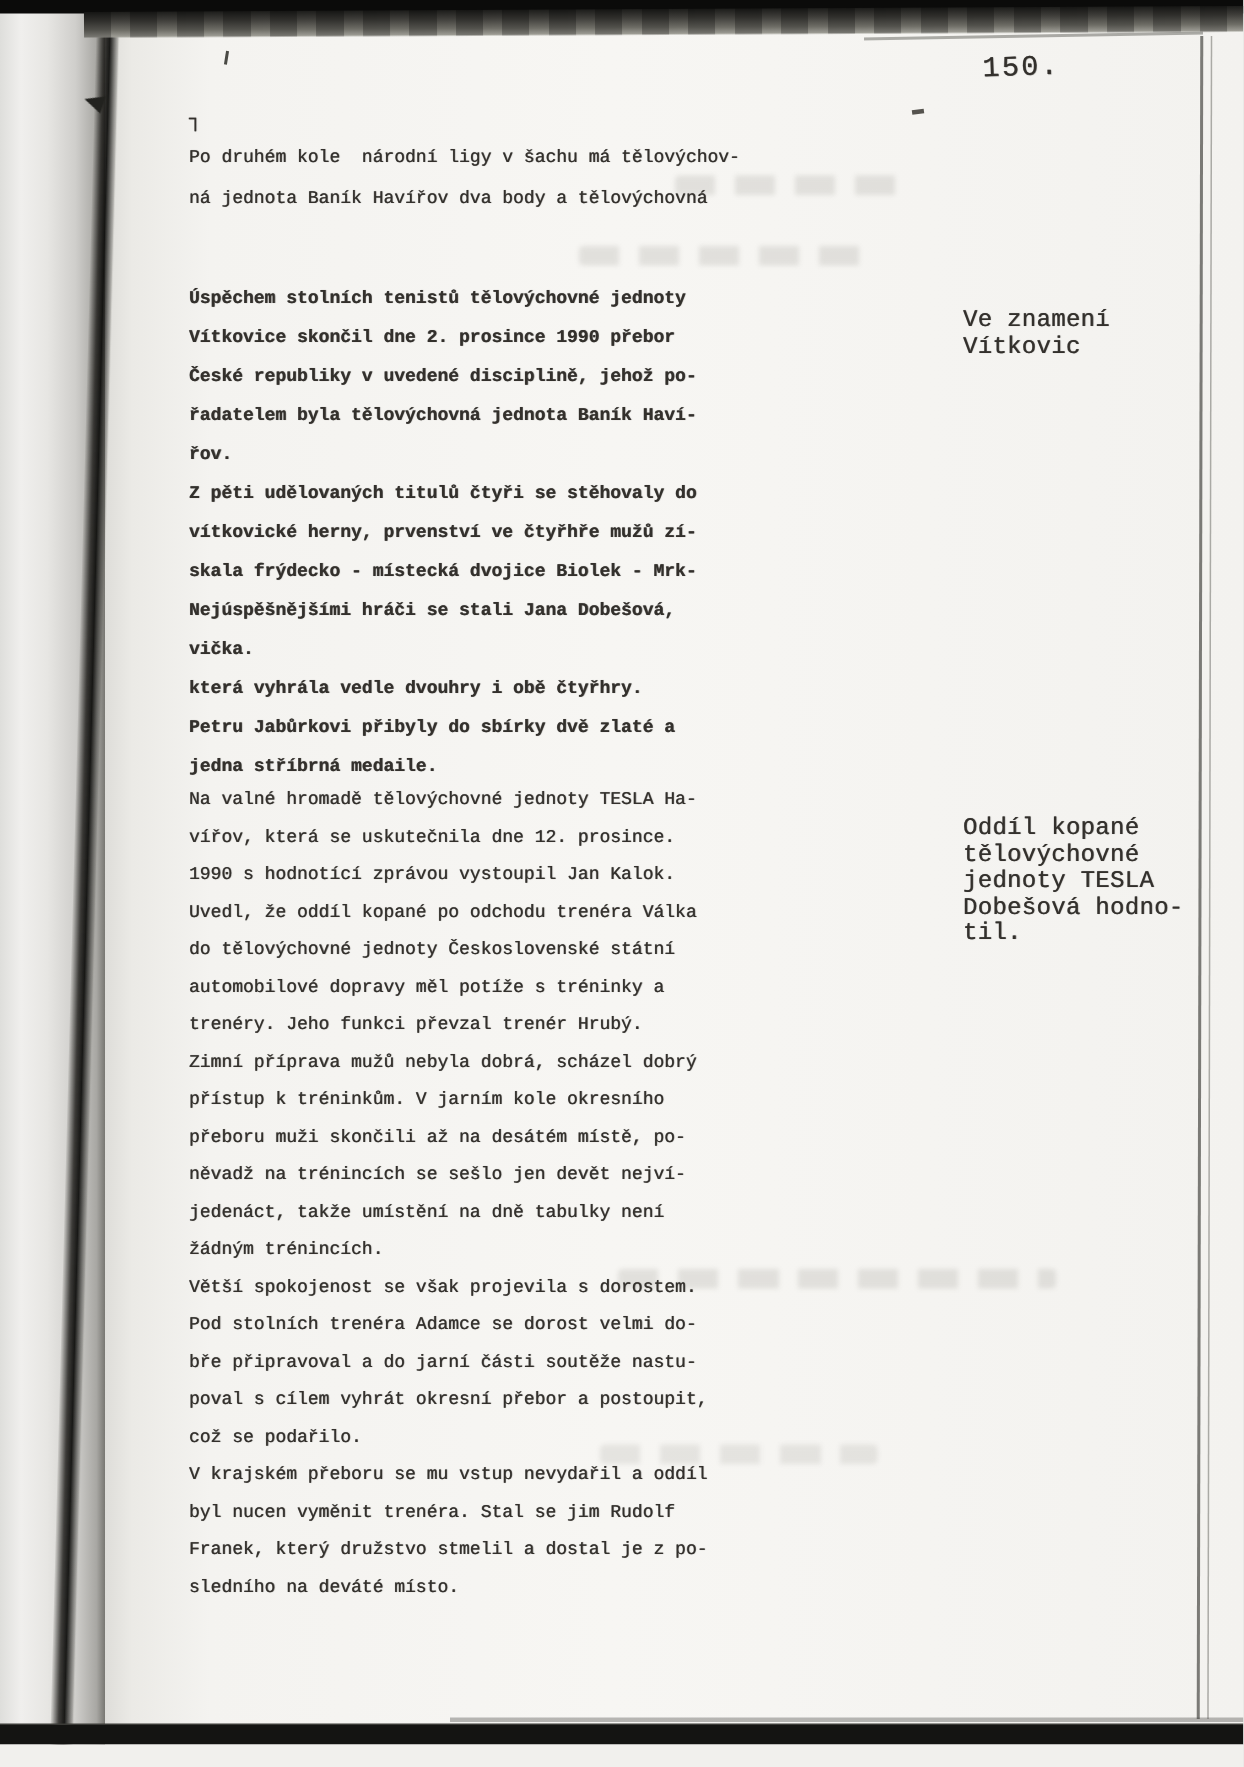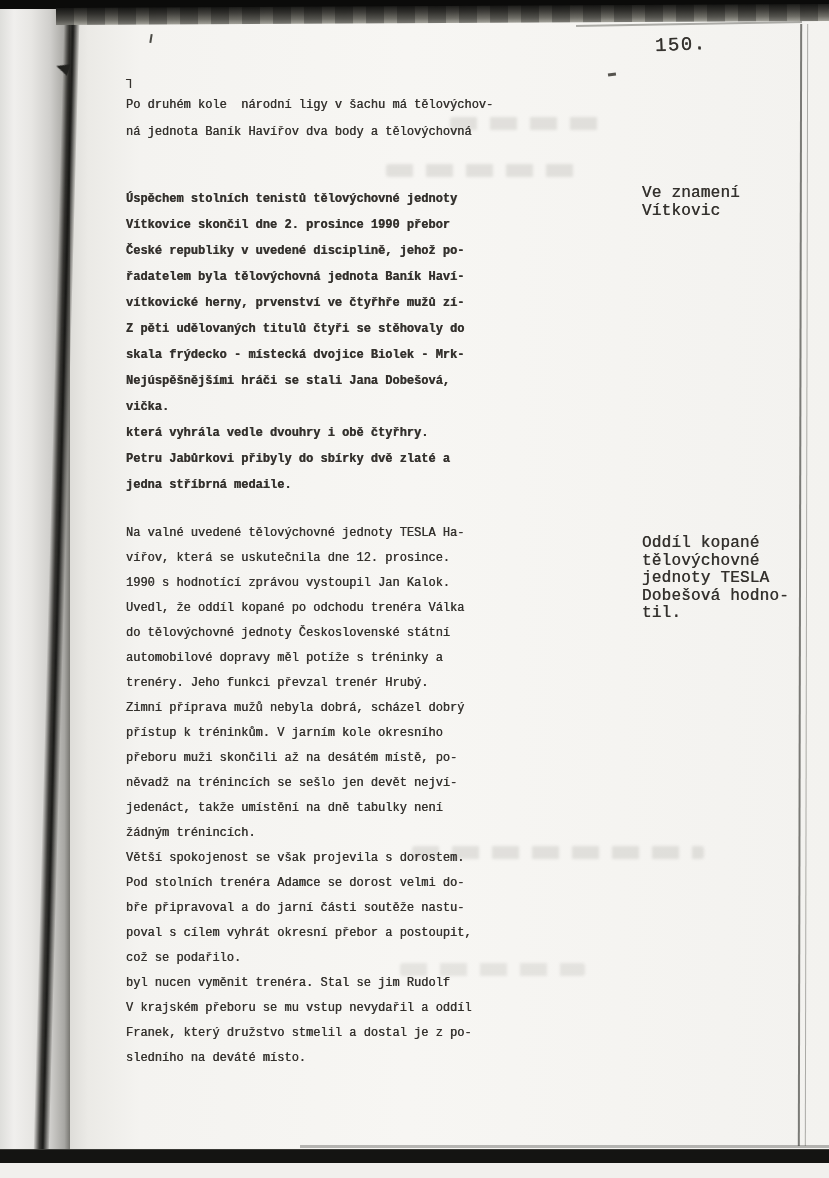--- a/index.html
+++ b/index.html
@@ -58,23 +58,23 @@
   .sm4{left:400px;top:963px;width:185px;opacity:.22;}
   
   .typed{color:#33302c;text-shadow:.35px .3px .45px rgba(32,30,26,.6),-.2px 0 .3px rgba(32,30,26,.35);}
   .pagenum{position:absolute;left:655px;top:34px;font-size:19px;letter-spacing:1.5px;transform:rotate(-2deg);}
   .corner-glyph{position:absolute;left:126px;top:72px;font-size:14px;}
   .para{position:absolute;left:126px;width:545px;font-size:12px;}
   .p1{top:92px;line-height:27px;}
   .p2{top:186px;line-height:26px;font-weight:bold;}
   .p3{top:521px;line-height:25px;}
   .ln{white-space:pre;}
-  .mnote{position:absolute;left:642px;width:170px;font-size:16px;line-height:18px;letter-spacing:.2px;}
+  .mnote{position:absolute;left:642px;width:170px;font-size:16px;line-height:18px;letter-spacing:.2px;margin-top:20px;}
   .mn1{top:184px;}
-  .mn2{top:535px;line-height:17.5px;}
+  .mn2{top:524px;line-height:17.5px;}
 </style>
 </head>
 <body>
 
 <div id="scan">
 
   <div class="page-sheet"></div>
   <div class="left-edge"></div>
   <div class="spine-shadow"></div>
   <div class="top-bar"></div>
@@ -102,51 +102,52 @@
   <div class="typed para p1">
     <div class="ln">Po druhém kole  národní ligy v šachu má tělovýchov-</div>
     <div class="ln">ná jednota Baník Havířov dva body a tělovýchovná</div>
   </div>
 
   <div class="typed para p2">
     <div class="ln">Úspěchem stolních tenistů tělovýchovné jednoty</div>
     <div class="ln">Vítkovice skončil dne 2. prosince 1990 přebor</div>
     <div class="ln">České republiky v uvedené disciplině, jehož po-</div>
     <div class="ln">řadatelem byla tělovýchovná jednota Baník Haví-</div>
+    <div class="ln">řov.</div>
+    <div class="ln">Z pěti udělovaných titulů čtyři se stěhovaly do</div>
     <div class="ln">vítkovické herny, prvenství ve čtyřhře mužů zí-</div>
-    <div class="ln">Z pěti udělovaných titulů čtyři se stěhovaly do</div>
     <div class="ln">skala frýdecko - místecká dvojice Biolek - Mrk-</div>
     <div class="ln">Nejúspěšnějšími hráči se stali Jana Dobešová,</div>
     <div class="ln">vička.</div>
     <div class="ln">která vyhrála vedle dvouhry i obě čtyřhry.</div>
     <div class="ln">Petru Jabůrkovi přibyly do sbírky dvě zlaté a</div>
     <div class="ln">jedna stříbrná medaile.</div>
   </div>
 
   <div class="typed para p3">
-    <div class="ln">Na valné uvedené tělovýchovné jednoty TESLA Ha-</div>
+    <div class="ln">Na valné hromadě tělovýchovné jednoty TESLA Ha-</div>
     <div class="ln">vířov, která se uskutečnila dne 12. prosince.</div>
     <div class="ln">1990 s hodnotící zprávou vystoupil Jan Kalok.</div>
     <div class="ln">Uvedl, že oddíl kopané po odchodu trenéra Válka</div>
     <div class="ln">do tělovýchovné jednoty Československé státní</div>
     <div class="ln">automobilové dopravy měl potíže s tréninky a</div>
     <div class="ln">trenéry. Jeho funkci převzal trenér Hrubý.</div>
     <div class="ln">Zimní příprava mužů nebyla dobrá, scházel dobrý</div>
     <div class="ln">přístup k tréninkům. V jarním kole okresního</div>
     <div class="ln">přeboru muži skončili až na desátém místě, po-</div>
     <div class="ln">něvadž na trénincích se sešlo jen devět nejví-</div>
     <div class="ln">jedenáct, takže umístění na dně tabulky není</div>
     <div class="ln">žádným trénincích.</div>
     <div class="ln">Větší spokojenost se však projevila s dorostem.</div>
     <div class="ln">Pod stolních trenéra Adamce se dorost velmi do-</div>
     <div class="ln">bře připravoval a do jarní části soutěže nastu-</div>
     <div class="ln">poval s cílem vyhrát okresní přebor a postoupit,</div>
     <div class="ln">což se podařilo.</div>
+    <div class="ln">V krajském přeboru se mu vstup nevydařil a oddíl</div>
     <div class="ln">byl nucen vyměnit trenéra. Stal se jim Rudolf</div>
-    <div class="ln">V krajském přeboru se mu vstup nevydařil a oddíl</div>
     <div class="ln">Franek, který družstvo stmelil a dostal je z po-</div>
     <div class="ln">sledního na deváté místo.</div>
   </div>
 
   <div class="typed mnote mn1">
     <div class="ln">Ve znamení</div>
     <div class="ln">Vítkovic</div>
   </div>
 
   <div class="typed mnote mn2">

